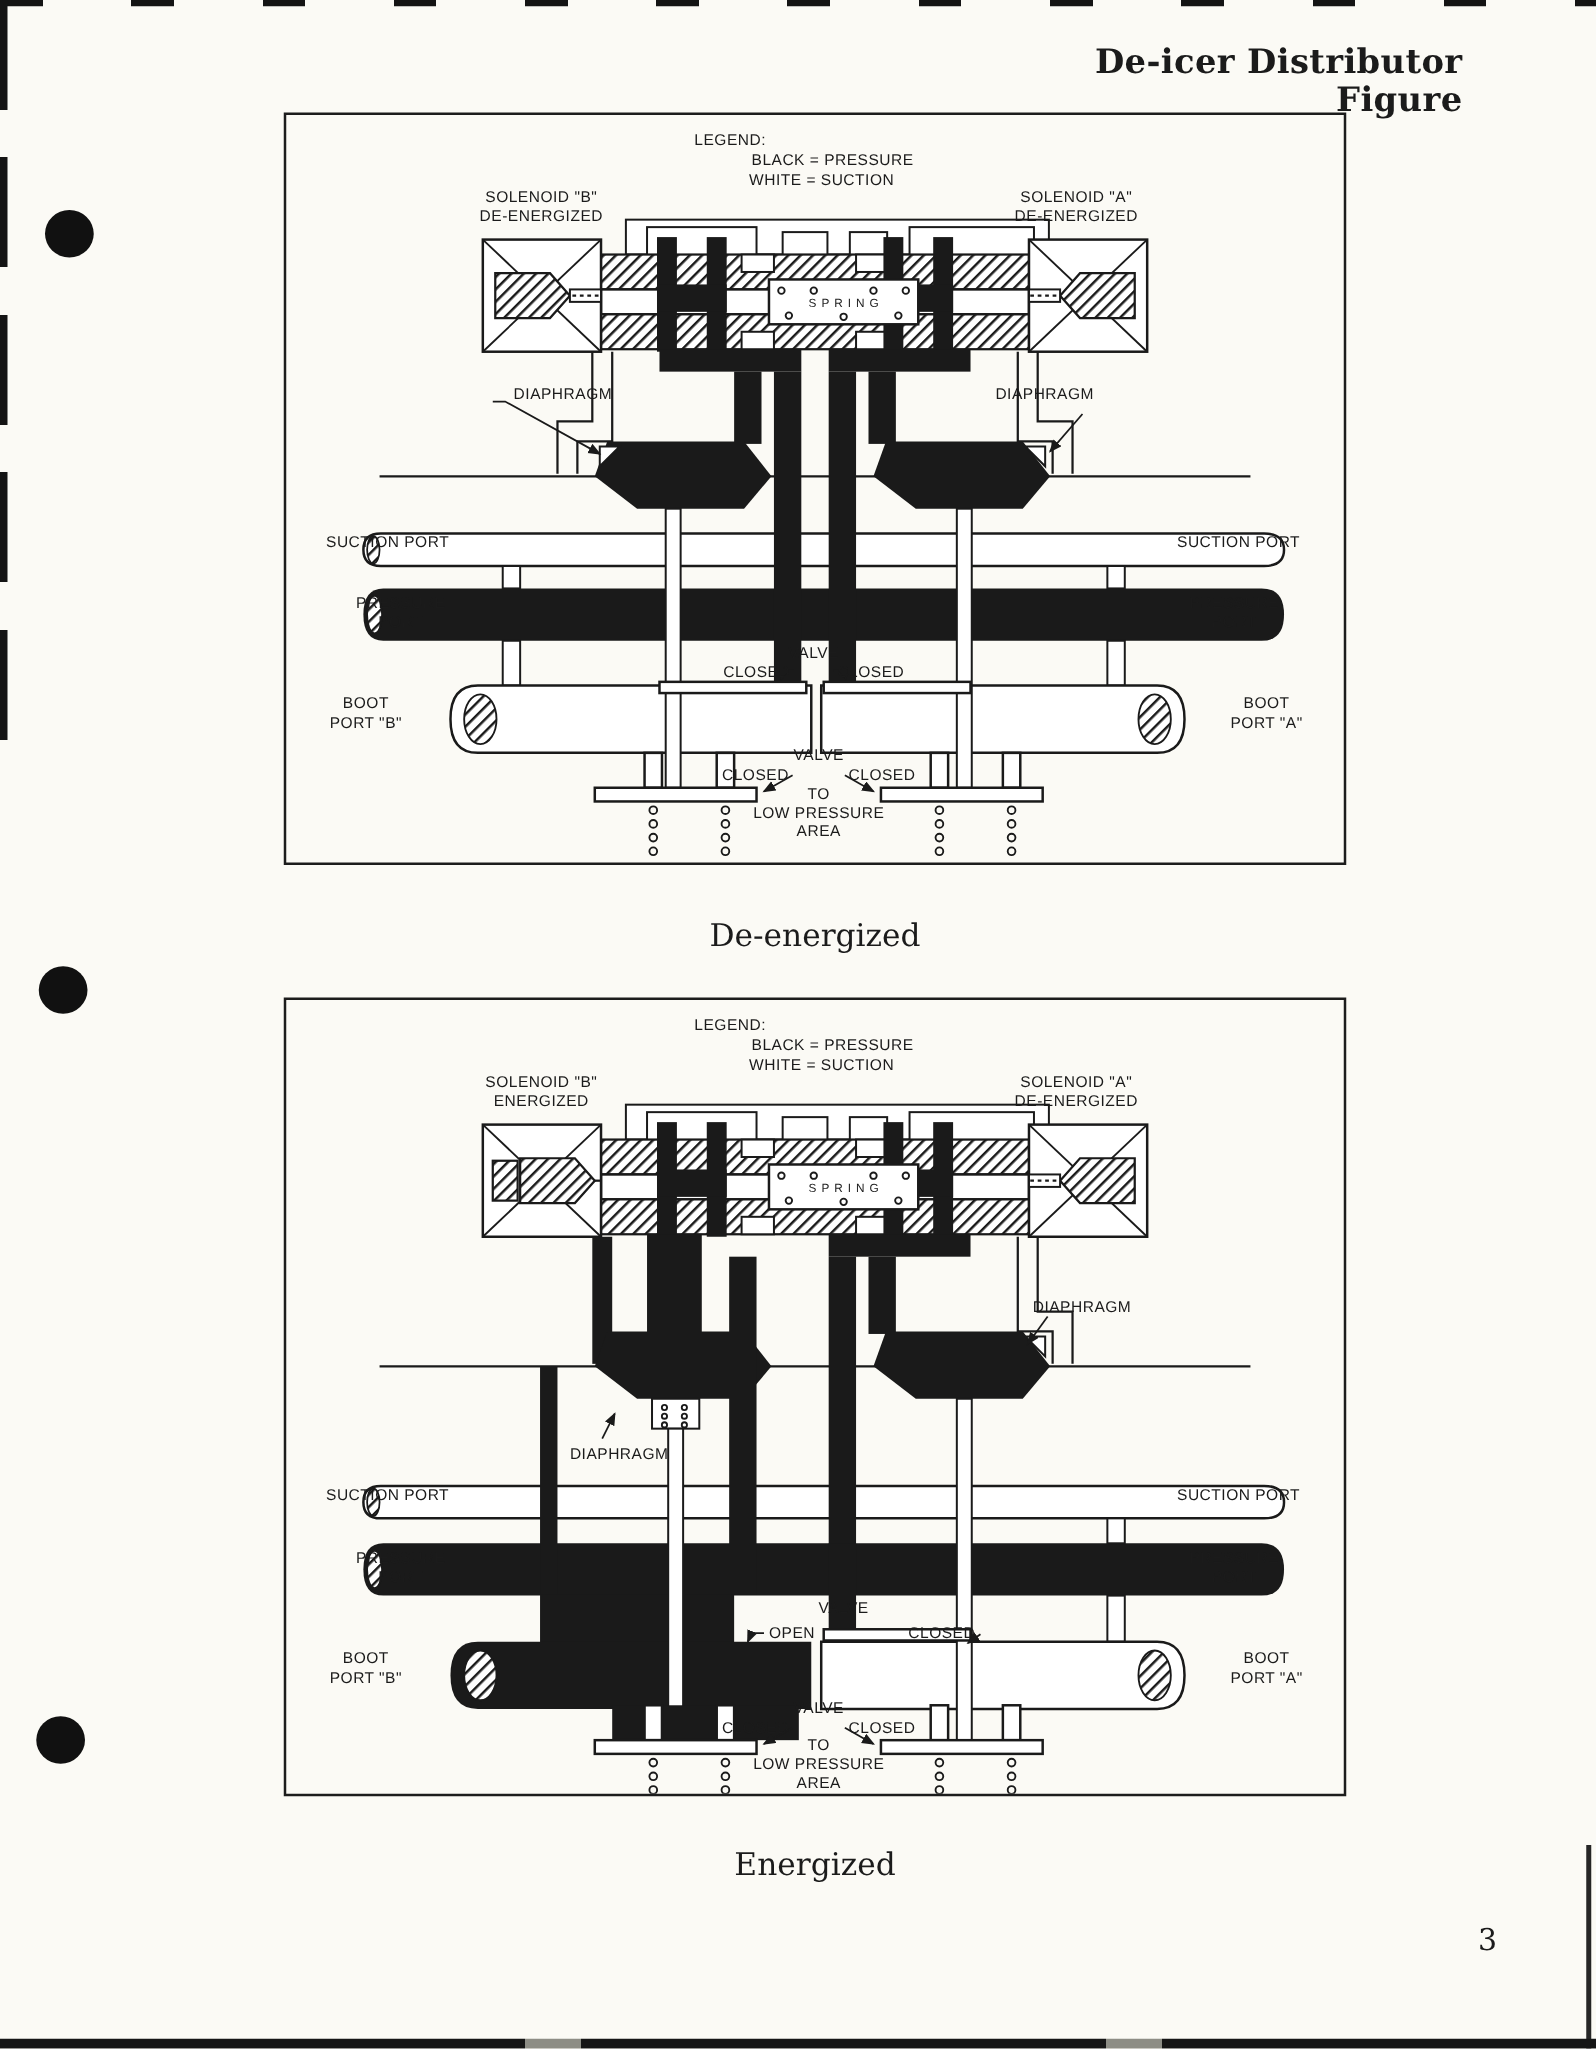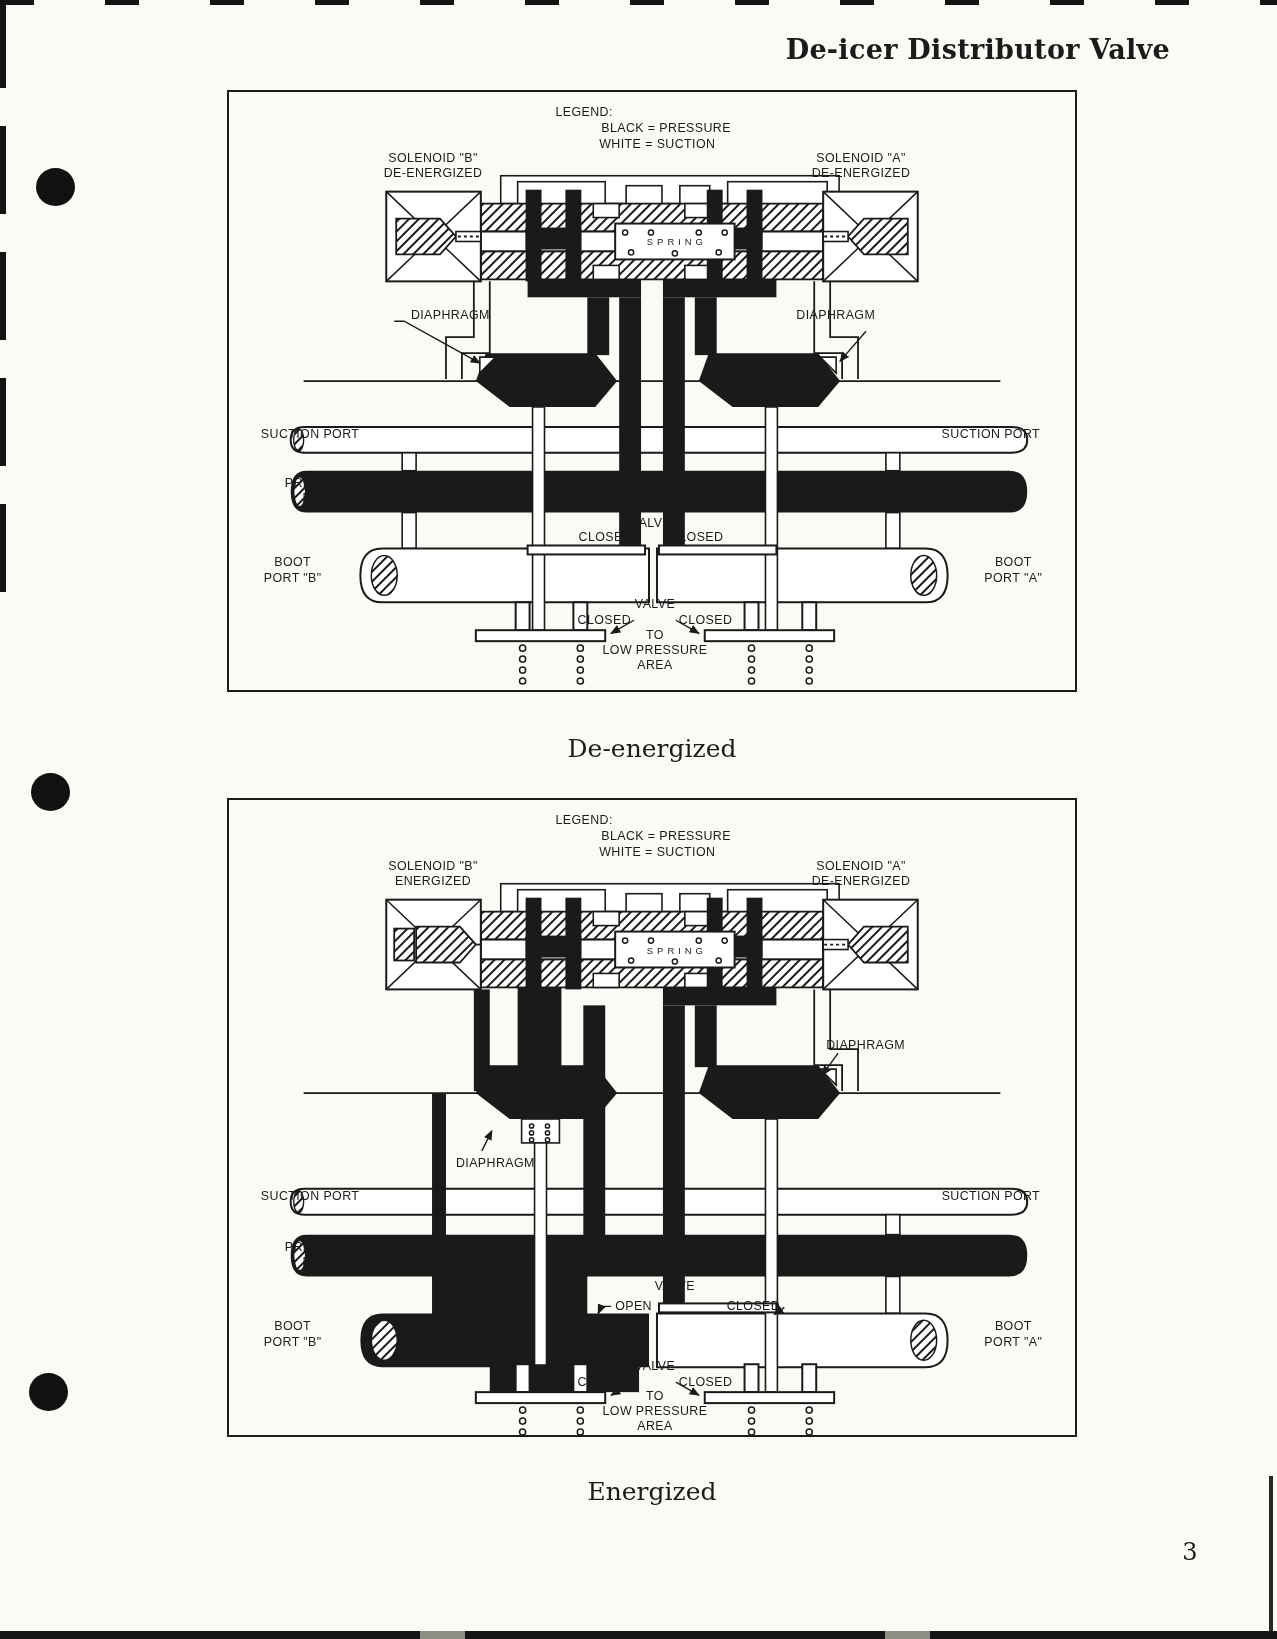--- a/index.html
+++ b/index.html
@@ -38,21 +38,21 @@
 <div class="page">
 
   <div class="edge-top"></div>
   <div class="edge-left"></div>
   <div class="edge-right"></div>
   <div class="edge-bottom"></div>
   <div class="punch" style="left:36px;top:168px;"></div>
   <div class="punch" style="left:31px;top:773px;"></div>
   <div class="punch" style="left:29px;top:1373px;"></div>
 
-  <div class="hdr serif">De-icer Distributor Valve</div>
+  <div class="hdr serif">De-icer Distributor Figure</div>
 
   <svg width="0" height="0" style="position:absolute">
     <defs>
       <pattern id="hat" width="7" height="7" patternUnits="userSpaceOnUse" patternTransform="rotate(45)">
         <rect width="7" height="7" fill="#fff"></rect>
         <line x1="1" y1="0" x2="1" y2="7" stroke="#1a1a1a" stroke-width="2"></line>
       </pattern>
       <marker id="ah" markerWidth="9" markerHeight="8" refX="6.5" refY="3" orient="auto">
         <path d="M0,0 L7.5,3 L0,6 Z" fill="#1a1a1a"></path>
       </marker>

